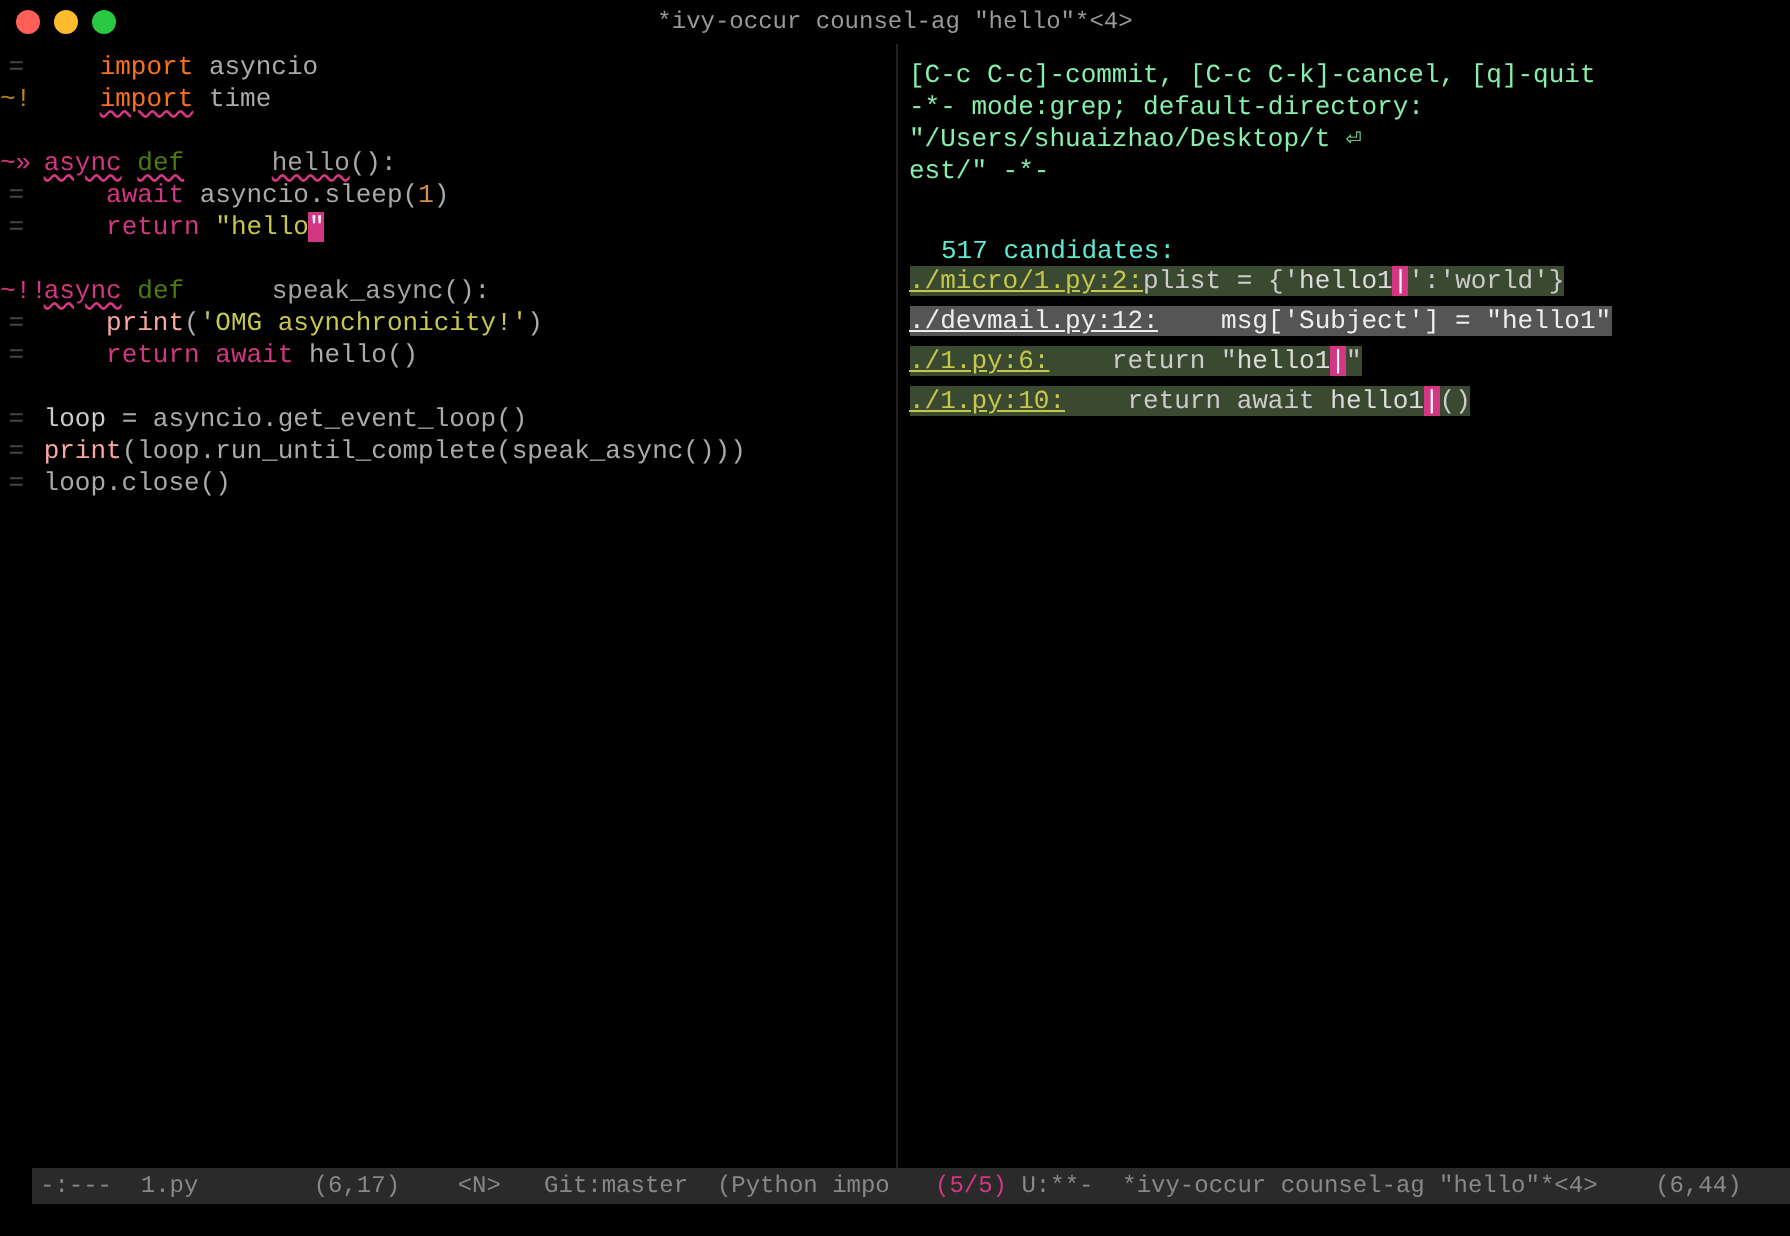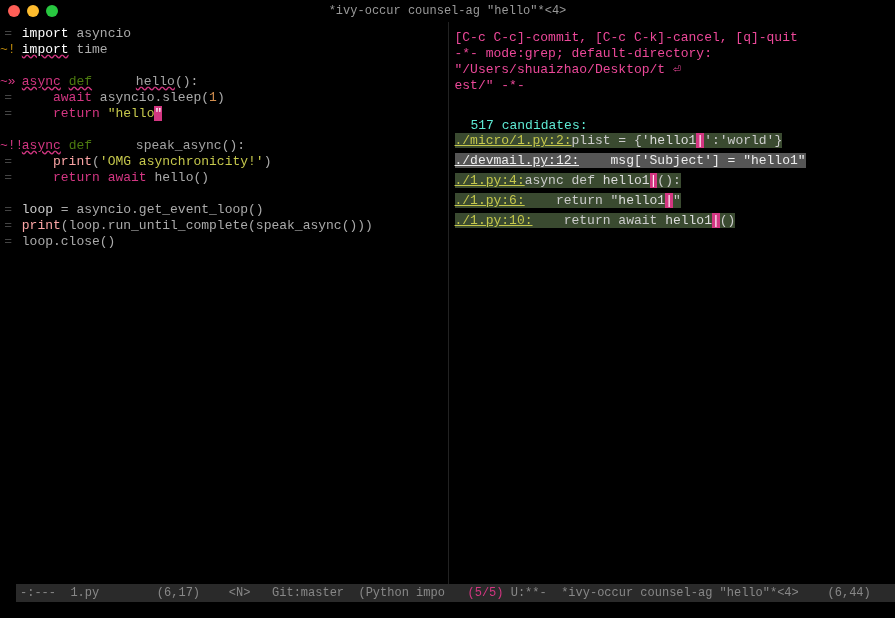--- a/index.html
+++ b/index.html
@@ -56,37 +56,37 @@
   }
   .gutter {
     color: #444;
     display: inline-block;
     width: 14px;
     text-align: right;
     padding-right: 2px;
   }
   .gutter.warn { color: #b8860b; }
   .gutter.mag { color: #d33682; }
-  .kw-import { color: #ffffff; }
+  .kw-import { color: #f97316; margin-left: 28px; }
   .kw-async { color: #d33682; text-decoration: underline wavy #d33682; }
   .kw-def { color: #4d7c0f; }
   .kw-await { color: #d33682; }
   .kw-return { color: #d33682; }
   .kw-print { color: #fca5a5; }
   .fn { color: #a3a3a3; padding-left: 36px; }
   .str { color: #c6c84c; }
   .mod { color: #aaa; }
   .var { color: #ccc; }
   .num { color: #d49050; }
   .ul { text-decoration: underline wavy #d33682; }
   .cursor-box {
     background: #d33682;
     color: #fff;
   }
-  .right-header { color: #ec4899; padding: 4px 6px; line-height: 16px; white-space: pre-wrap; }
+  .right-header { color: #86efac; padding: 4px 6px; line-height: 16px; white-space: pre-wrap; }
   .cand-count { color: #5eead4; padding: 0 22px; margin-top: 20px; }
   .results { padding: 0 6px; }
   .res-line {
     line-height: 16px;
     height: 20px;
     white-space: pre;
   }
   .res-path { color: #c6c84c; background: #3a4a30; text-decoration: underline; }
   .res-text { color: #ccc; background: #3a4a30; }
   .res-match { color: #ddd; background: #3a4a30; }
@@ -155,21 +155,20 @@
       <div class="line"><span class="gutter ">=</span><span> loop.close()</span></div>
     </div>
   <div class="pane pane-right">
     <div class="right-header" id="right-header">[C-c C-c]-commit, [C-c C-k]-cancel, [q]-quit
 -*- mode:grep; default-directory: "/Users/shuaizhao/Desktop/t ⏎
 est/" -*-</div>
     <div class="cand-count">517 candidates:</div>
     <div class="results" id="results">
         <div class="res-line"><span class="res-path">./micro/1.py:2:</span><span class="res-text">plist = {'</span><span class="res-match">hello1</span><span class="res-hl">|</span><span class="res-text">':'world'}</span></div>
         <div class="res-line active"><span class="res-path">./devmail.py:12:</span><span class="res-text">    msg['Subject'] = "</span><span class="res-match">hello1</span><span class="res-text">"</span></div>
-        <div class="res-line"><span class="res-path">./1.py:4:</span><span class="res-text">async def </span><span class="res-match">hello1</span><span class="res-hl">|</span><span class="res-text">():</span></div>
         <div class="res-line"><span class="res-path">./1.py:6:</span><span class="res-text">    return "</span><span class="res-match">hello1</span><span class="res-hl">|</span><span class="res-text">"</span></div>
         <div class="res-line"><span class="res-path">./1.py:10:</span><span class="res-text">    return await </span><span class="res-match">hello1</span><span class="res-hl">|</span><span class="res-text">()</span></div>
       </div>
   </div>
 </div>
 
 <div class="modelines">
   <div class="modeline">-:---  1.py        (6,17)    &lt;N&gt;   Git:master  (Python impo</div>
   <div class="modeline" id="modeline-right"><span class="accent">(5/5)</span> U:**-  *ivy-occur counsel-ag "hello"*&lt;4&gt;    (6,44)     <i></i></div>
 </div>

